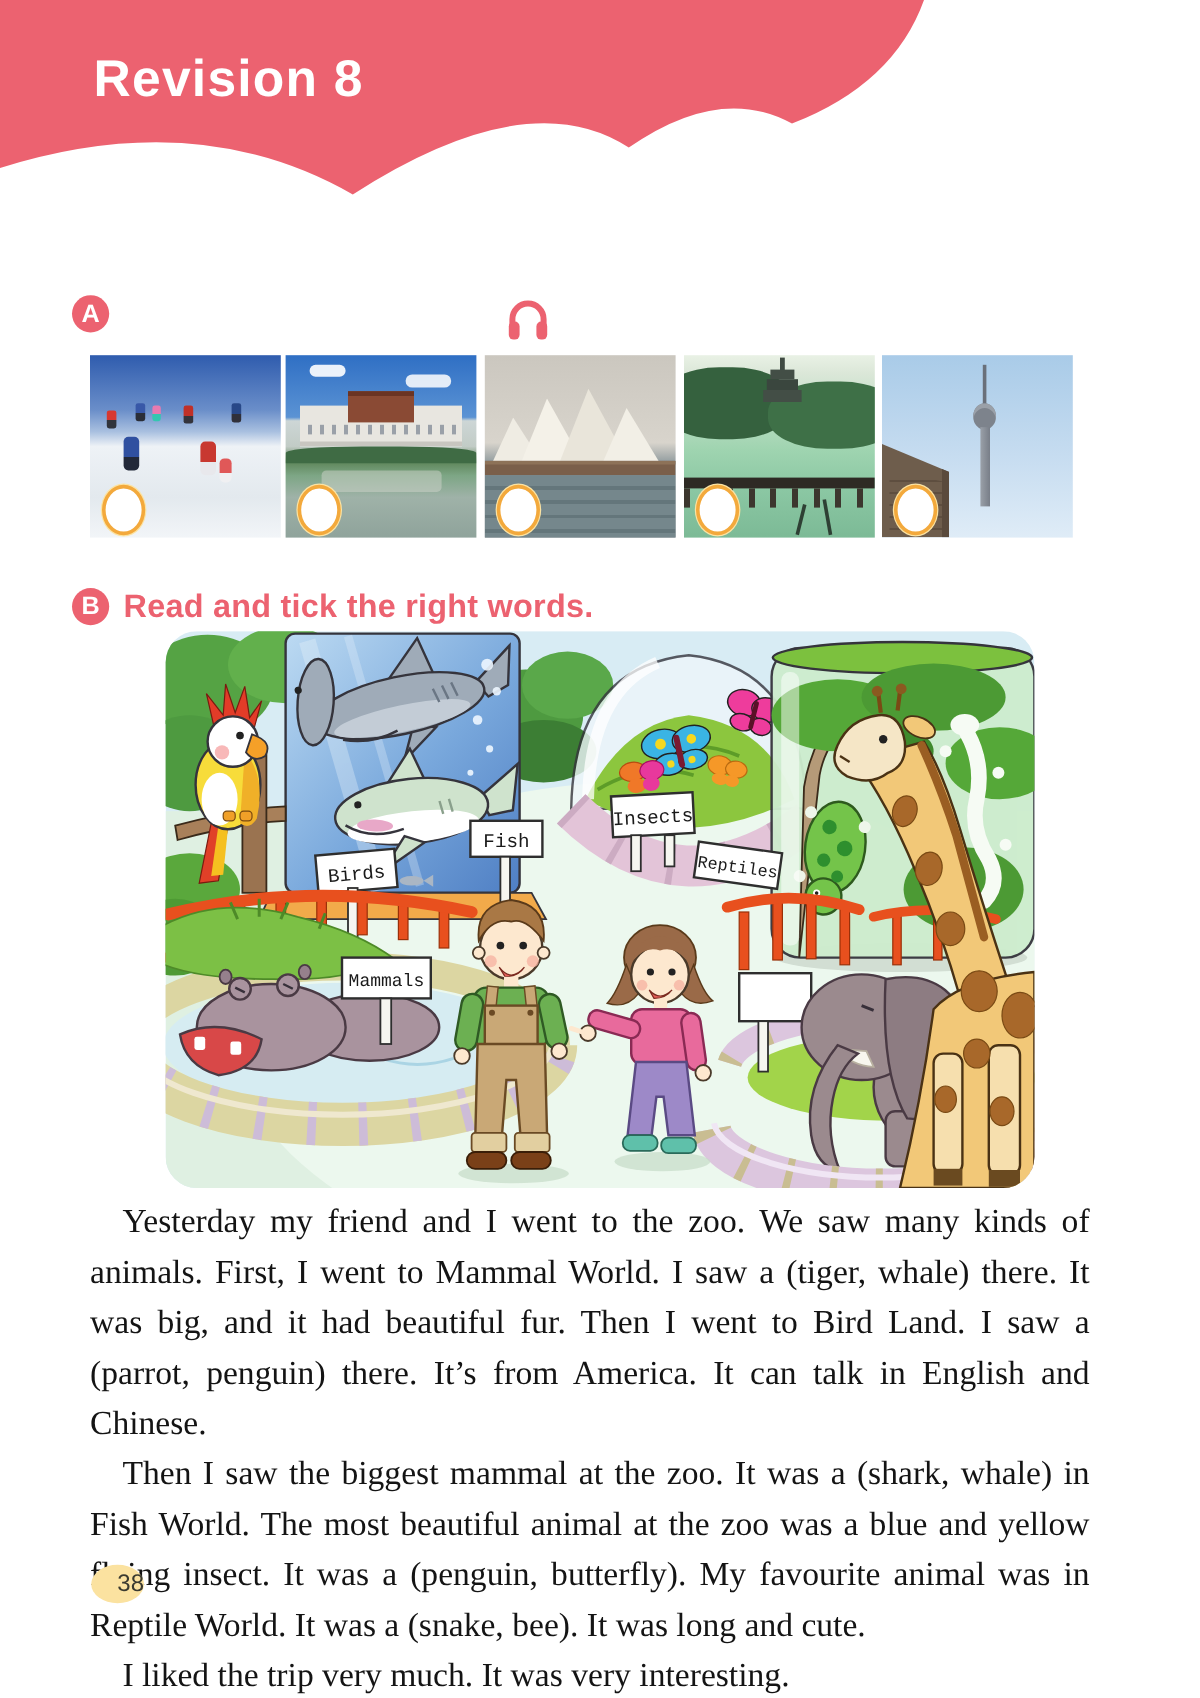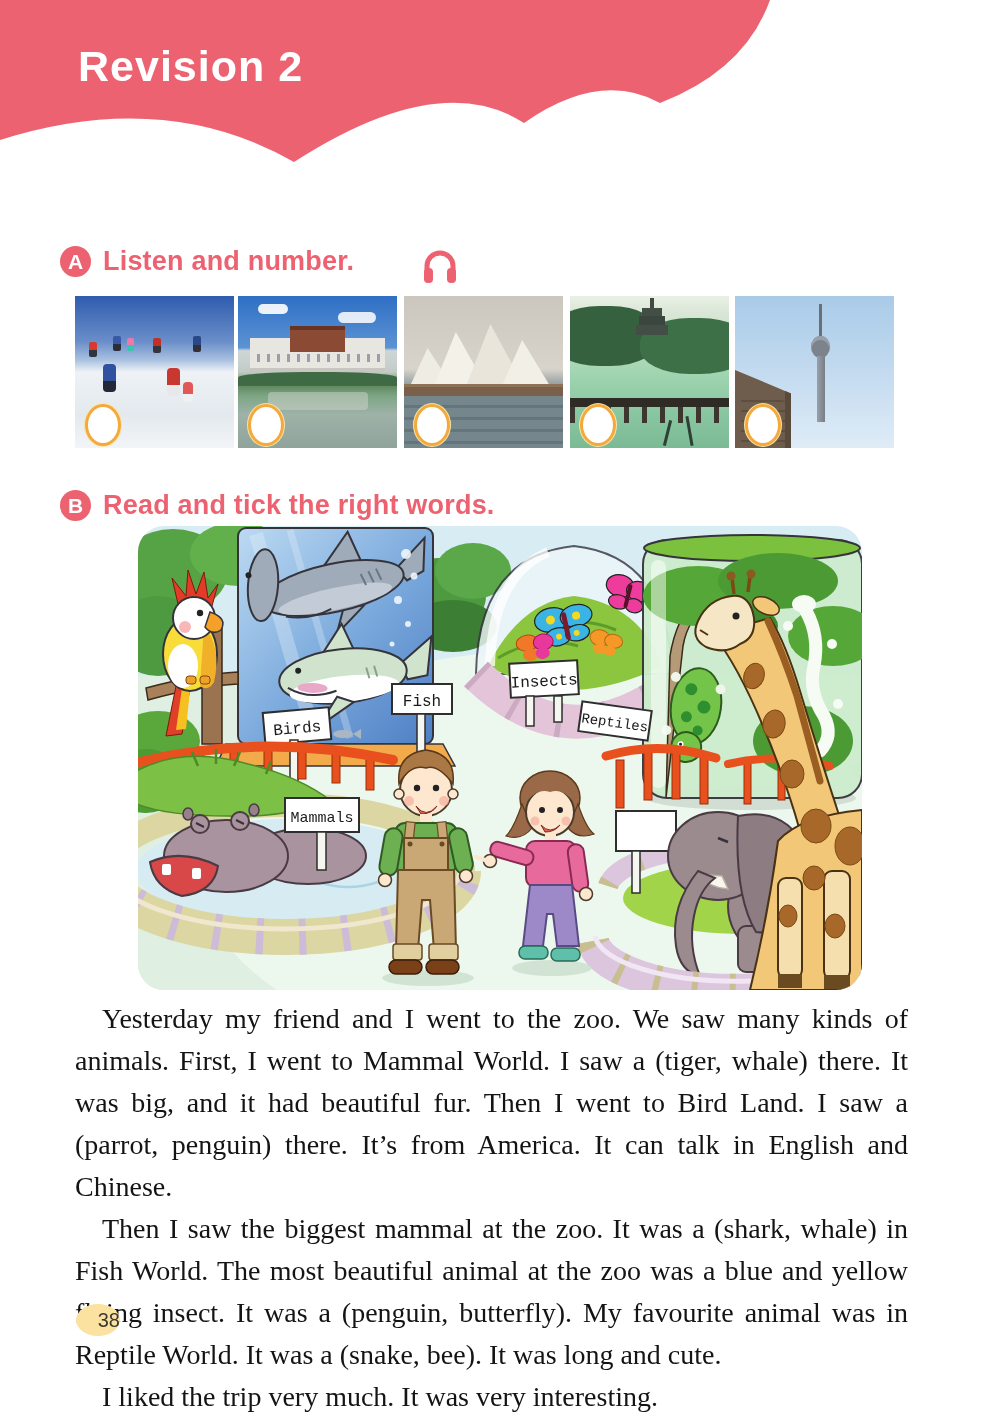--- a/index.html
+++ b/index.html
@@ -57,26 +57,25 @@
   .hp{position:absolute;left:420px;top:245px;}
 </style>
 </head>
 <body>
 
 <div class="page">
 
   <svg class="cloud-svg" width="1000" height="200" viewBox="0 0 1000 200">
     <path d="M0,0 H770 Q745,70 660,103 Q600,70 524,123 Q440,68 294,162 Q165,88 0,140 Z" fill="#ec6270"></path>
   </svg>
-  <div class="unit-title">Revision 2</div>
+  <div class="unit-title">Revision 8</div>
 
 
   <div class="sec-head" style="left:60px;top:246px;">
     <div class="sec-letter">A</div>
-    <div class="sec-title">Listen and number.</div>
   </div>
 
   <svg class="hp" width="40" height="40" viewBox="0 0 40 40">
     <path d="M7,27 V21 a13,13 0 0 1 26,0 v6" fill="none" stroke="#ec6270" stroke-width="5" stroke-linecap="round"></path>
     <rect x="4" y="23" width="9" height="15" rx="4" fill="#ec6270"></rect>
     <rect x="27" y="23" width="9" height="15" rx="4" fill="#ec6270"></rect>
   </svg>
 
   <div class="photo p1" style="left:75px;">
     <div class="fig" style="left:14px;top:46px;width:8px;height:15px;background:linear-gradient(#d83830 55%,#30343c 55%);"></div>

